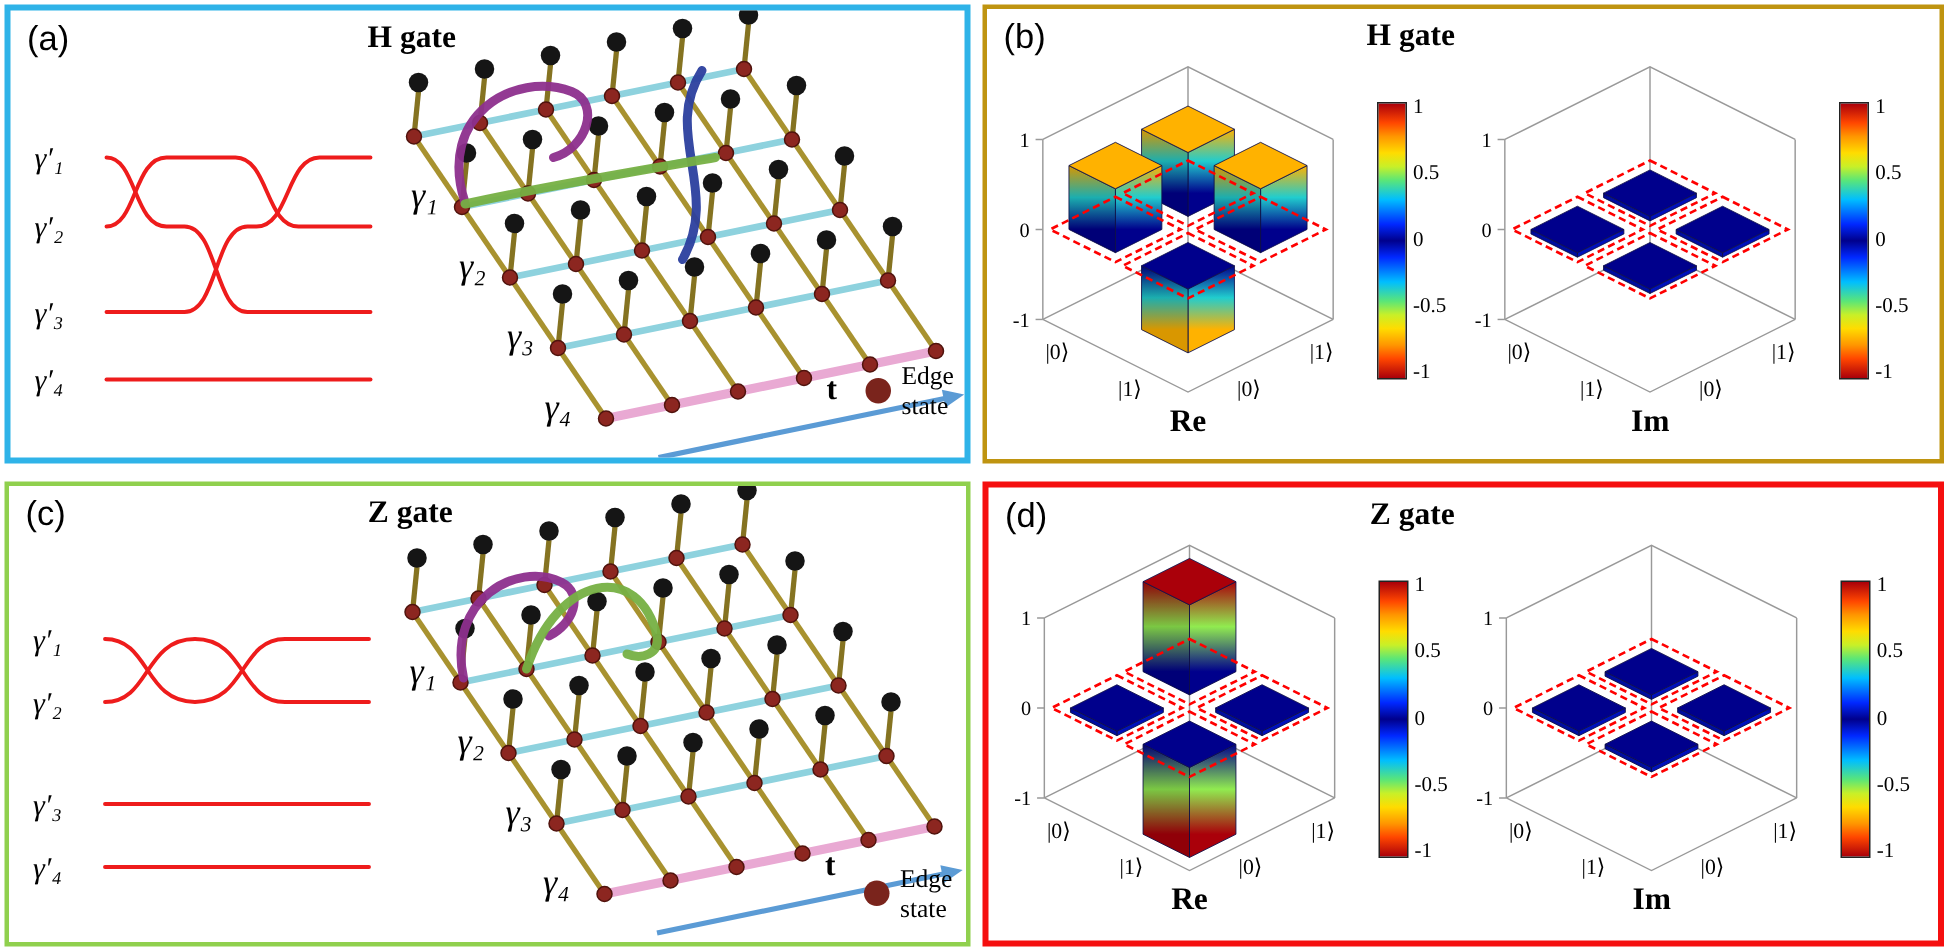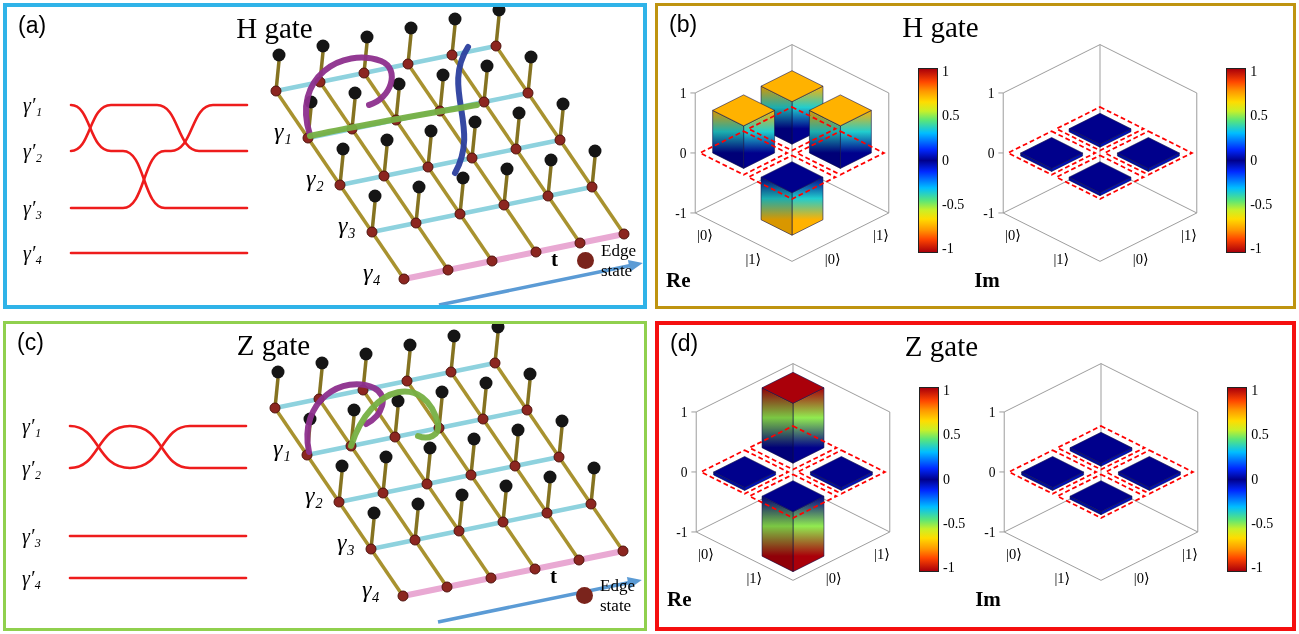--- a/index.html
+++ b/index.html
@@ -4,38 +4,38 @@
 <style>
 *{margin:0;padding:0;box-sizing:border-box}
 html,body{width:1299px;height:634px}
 body{background:#fff;font-family:"Liberation Serif",serif;position:relative;overflow:hidden;color:#000}
 .panel{position:absolute;background:#fff;overflow:hidden}
 .panel-a{left:3px;top:3px;width:644px;height:306px;border:4px solid #2fb3e8}
 .panel-b{left:655px;top:3px;width:641px;height:306px;border:3px solid #bf9410}
 .panel-c{left:3px;top:321px;width:644px;height:310px;border:3px solid #90d04e}
 .panel-d{left:655px;top:321px;width:641px;height:310px;border:4px solid #f50f0f}
 .pletter{position:absolute;left:11px;top:5px;font-size:23px;font-family:"Liberation Sans",sans-serif}
-.ptitle{position:absolute;top:5px;font-size:29px;font-weight:400}
+.ptitle{position:absolute;top:5px;font-size:21px;font-weight:700}
 .panel-a .ptitle,.panel-c .ptitle{left:0;width:535px;text-align:center}
 .panel-b .ptitle,.panel-d .ptitle{left:0;width:565px;text-align:center}
 .braid{position:absolute;left:12px;top:58px;width:235px;height:225px}
 .strand{stroke:#ee1c1c;stroke-width:2.6;fill:none;stroke-linecap:round}
 .blabel{font-style:italic;font-size:20px;fill:#000;font-family:"Liberation Serif",serif}
 .lattice{position:absolute;left:212px;top:-2px;width:430px;height:312px}
 .glabel{position:absolute;font-style:italic;font-size:24px}
 .tlabel{position:absolute;left:544px;top:240px;font-size:21px;font-weight:700}
 .legend{position:absolute;display:flex;align-items:center;gap:7px}
 .panel-a .legend{left:570px;top:234px}
 .panel-c .legend{left:570px;top:252px}
 .dot{width:17px;height:17px;border-radius:50%;background:#7a241c;flex:none}
 .ltxt{display:flex;flex-direction:column;font-weight:400;font-size:17px;line-height:1.15}
 .plots{position:absolute;left:8px;top:26px;display:flex}
 .plotcol{width:252px}
 .bar3d{width:252px;height:240px;display:block}
-.axlabel{text-align:left;font-size:21px;font-weight:700;margin-top:-4px}
+.axlabel{text-align:center;font-size:21px;font-weight:700;margin-top:-4px}
 .colorbar{display:flex;gap:4px;margin:36px 10px 0 0}
 .cbbar{width:20px;height:185px;border:1px solid #222;background:linear-gradient(to bottom,
  rgb(170,0,10) 0%, rgb(255,70,0) 7%, rgb(255,150,0) 12%, rgb(255,220,0) 18%,
  rgb(200,240,40) 23%, rgb(90,230,120) 28%, rgb(0,190,255) 35%, rgb(0,40,255) 44%,
  rgb(0,0,140) 50%, rgb(0,40,255) 56%, rgb(0,190,255) 65%, rgb(90,230,120) 72%,
  rgb(200,240,40) 77%, rgb(255,220,0) 82%, rgb(255,150,0) 88%, rgb(255,70,0) 93%,
  rgb(170,0,10) 100%)}
 .cbticks{display:flex;flex-direction:column;justify-content:space-between;height:193px;margin-top:-4px;font-size:14px}
 </style>
 </head>

